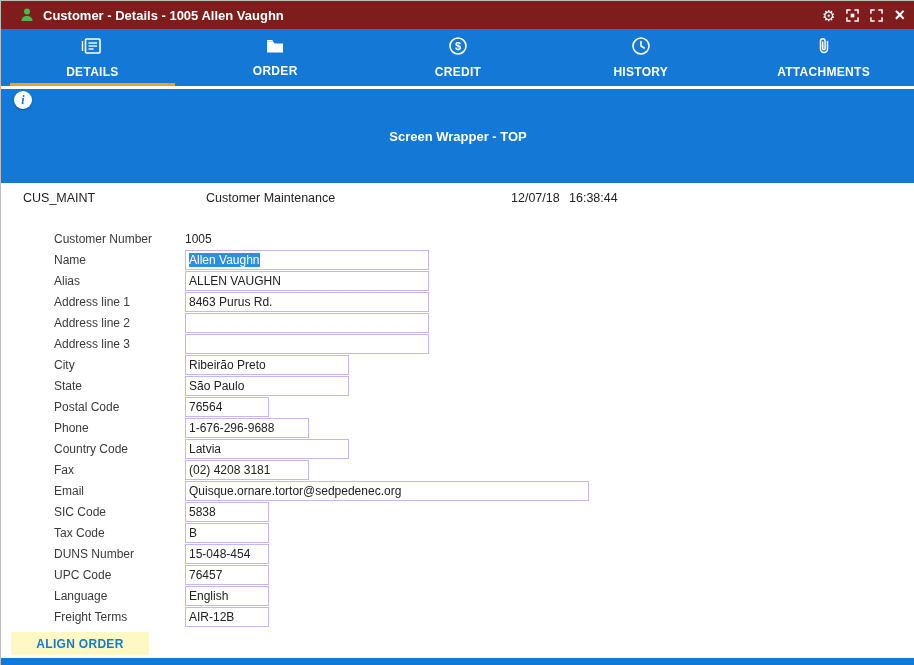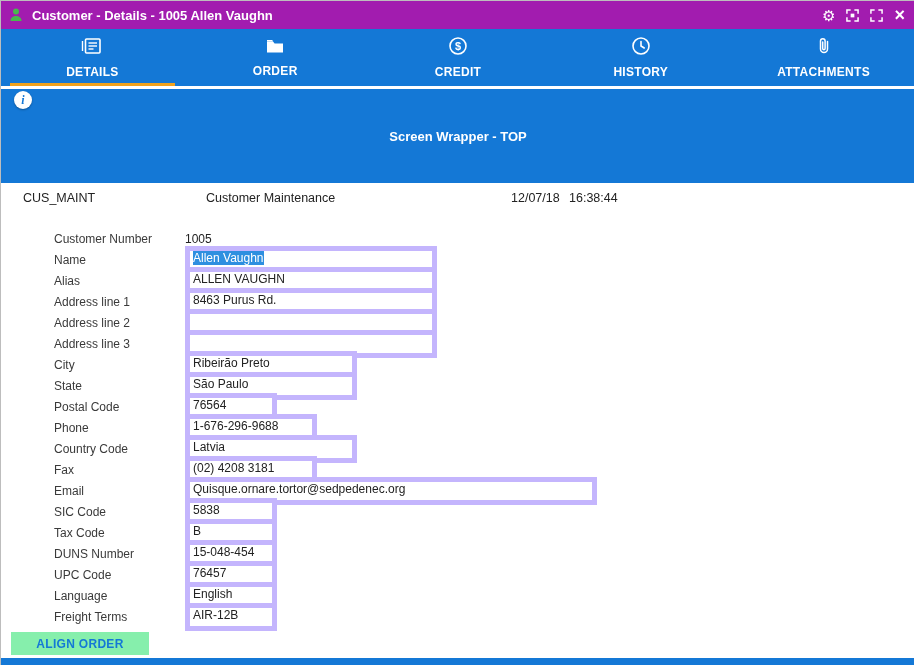--- a/index.html
+++ b/index.html
@@ -1,20 +1,20 @@
 <!DOCTYPE html>
 <html><head>
 <meta charset="utf-8">
 <style>
   html,body{margin:0;padding:0;background:#fff;}
   .window{width:914px;height:665px;margin:0 auto;position:relative;background:#fff;
           border:1px solid #bdbdbd;font-family:"Liberation Sans",sans-serif;overflow:hidden;}
 
   
-  .titlebar{height:28px;background:#a21caf;display:flex;align-items:center;padding:0 10px 0 7px;}
+  .titlebar{height:28px;background:#7f1d1d;display:flex;align-items:center;padding:0 10px 0 18px;}
   .person-wrap{margin-right:8px;display:flex;align-items:center;}
   .window-title{color:#fff;font-size:13px;font-weight:700;flex:1;white-space:nowrap;}
   .tb-right{display:flex;align-items:center;gap:11px;}
   .tb-btn{color:#fff;cursor:pointer;display:flex;align-items:center;line-height:1;}
   .gear{font-size:15px;}
   .close{font-size:18px;font-weight:700;}
 
   
   .tabbar{height:57px;background:#1478d6;display:flex;}
   .tab{flex:1;position:relative;display:flex;flex-direction:column;align-items:center;
@@ -35,25 +35,25 @@
   .content{padding:8px 0 0 22px;}
   .scr-header{display:flex;font-size:12.5px;color:#222;height:16px;margin-bottom:21px;}
   .sh-program{width:183px;}
   .sh-title{width:305px;}
   .sh-date{width:58px;}
   .sh-time{}
 
   .frow{display:flex;align-items:center;height:21px;margin-left:31px;}
   .flabel{width:131px;font-size:12px;color:#3a3a3a;flex:none;white-space:nowrap;}
   .fvalue-plain{font-size:12px;color:#222;}
-  .fbox{height:18px;border:5px solid #c4b5fd;background:#fff;display:flex;align-items:flex-start;
+  .fbox{height:18px;border:1px solid #c4b5fd;background:#fff;display:flex;align-items:center;
         padding:0 3px;font-size:12px;color:#222;overflow:hidden;white-space:nowrap;cursor:text;}
   .sel{background:#2e8fe0;color:#fff;}
 
-  .align-order{position:absolute;left:10px;bottom:11px;width:138px;height:23px;background:#86efac;
+  .align-order{position:absolute;left:10px;bottom:11px;width:138px;height:23px;background:#fef9c3;
                border:none;color:#1478d6;font-weight:700;font-size:12px;font-family:inherit;
                letter-spacing:.3px;cursor:pointer;}
   .bottombar{position:absolute;left:0;right:0;bottom:0;height:8px;background:#1478d6;}
 </style>
 </head>
 <body>
 
 <div class="window">
 
   <div class="titlebar">

